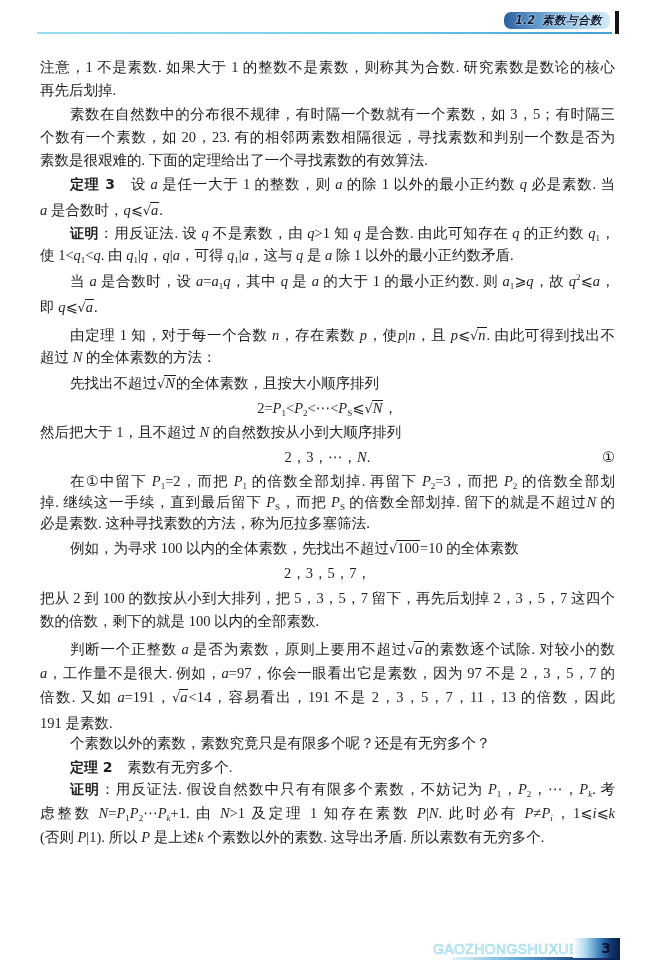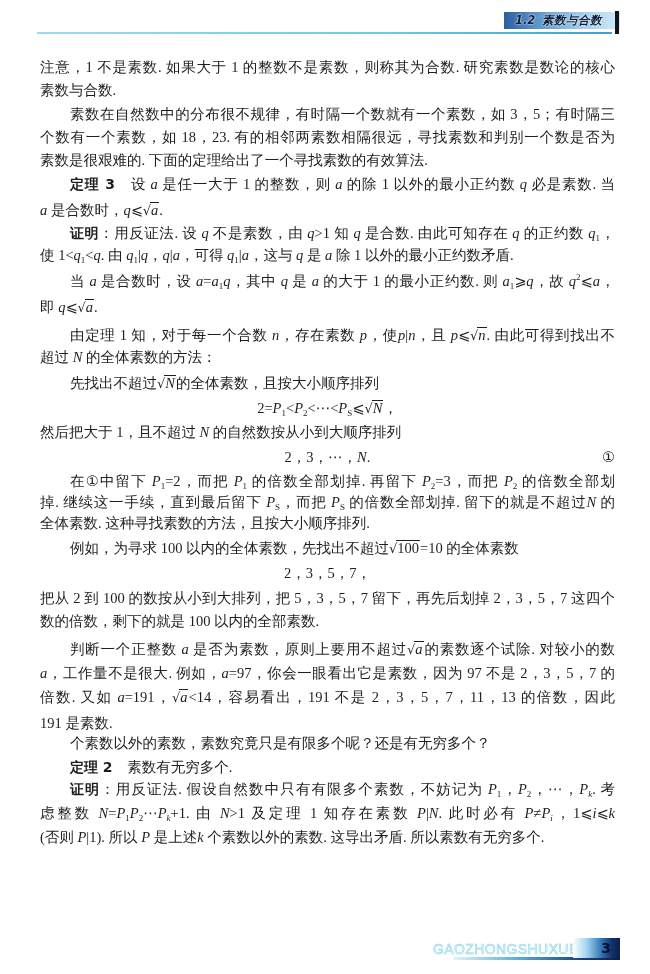--- a/index.html
+++ b/index.html
@@ -5,22 +5,23 @@
   html, body { margin: 0; padding: 0; }
   body {
     width: 650px; height: 974px; position: relative; overflow: hidden;
     background: #ffffff; color: #1e1e1e;
     font-family: "Liberation Serif", "DejaVu Serif", "DejaVu Sans", serif;
   }
   .page { position: absolute; left: 0; top: 0; width: 650px; height: 974px; }
 
   
   .hdr-badge {
-    position: absolute; left: 504px; top: 12px; width: 116px; height: 17px;
+    position: absolute; left: 504px; top: 12px; width: 106px; height: 17px;
     background: linear-gradient(90deg, #2c5f9f 0%, #5a94ca 28%, #98c8e8 62%, #d2ebf8 100%);
+    border-radius: 7px;
   }
   .hdr-text {
     position: absolute; top: 0; line-height: 17px; white-space: nowrap;
     font-family: "DejaVu Sans", "Liberation Sans", sans-serif;
     font-weight: bold; font-style: italic; font-size: 11.5px; color: #0c1d3b;
     text-shadow: 0 0 2px #ffffff, 0 0 1px #ffffff;
   }
   .hdr-num { left: 11px; }
   .hdr-title { left: 38px; letter-spacing: 0.5px; }
   .hdr-rule {
@@ -75,40 +76,40 @@
 
   <div class="hdr-badge">
     <span class="hdr-text hdr-num">1.2</span>
     <span class="hdr-text hdr-title">素数与合数</span>
   </div>
   <div class="hdr-bar"></div>
   <div class="hdr-rule"></div>
 
   <div>
     <div class="line j" style="top:56px">注意，1 不是素数. 如果大于 1 的整数不是素数，则称其为合数. 研究素数是数论的核心</div>
-    <div class="line l" style="top:79px">素数与合数.</div>
+    <div class="line l" style="top:79px">再先后划掉.</div>
     <div class="line j ind" style="top:103px">素数在自然数中的分布很不规律，有时隔一个数就有一个素数，如 3，5；有时隔三</div>
-    <div class="line j" style="top:126px">个数有一个素数，如 18，23. 有的相邻两素数相隔很远，寻找素数和判别一个数是否为</div>
+    <div class="line j" style="top:126px">个数有一个素数，如 20，23. 有的相邻两素数相隔很远，寻找素数和判别一个数是否为</div>
     <div class="line l" style="top:149px">素数是很艰难的. 下面的定理给出了一个寻找素数的有效算法.</div>
     <div class="line j ind" style="top:173px"><span class="seg-b">定理 3</span>　设 <span class="seg-i">a</span> 是任一大于 1 的整数，则 <span class="seg-i">a</span> 的除 1 以外的最小正约数 <span class="seg-i">q</span> 必是素数. 当</div>
     <div class="line l" style="top:199px"><span class="seg-i">a</span> 是合数时，<span class="seg-i">q</span>⩽<span class="seg-sqrt"><span class="rad-sign">√</span><span class="rad-body seg-i">a</span></span>.</div>
     <div class="line j ind" style="top:222px"><span class="seg-b">证明</span>：用反证法. 设 <span class="seg-i">q</span> 不是素数，由 <span class="seg-i">q</span>&gt;1 知 <span class="seg-i">q</span> 是合数. 由此可知存在 <span class="seg-i">q</span> 的正约数 <span class="seg-i">q</span><span class="seg-sub">1</span>，</div>
     <div class="line l" style="top:244px">使 1&lt;<span class="seg-i">q</span><span class="seg-sub">1</span>&lt;<span class="seg-i">q</span>. 由 <span class="seg-i">q</span><span class="seg-sub">1</span>|<span class="seg-i">q</span>，<span class="seg-i">q</span>|<span class="seg-i">a</span>，可得 <span class="seg-i">q</span><span class="seg-sub">1</span>|<span class="seg-i">a</span>，这与 <span class="seg-i">q</span> 是 <span class="seg-i">a</span> 除 1 以外的最小正约数矛盾.</div>
     <div class="line j ind" style="top:270px">当 <span class="seg-i">a</span> 是合数时，设 <span class="seg-i">a</span>=<span class="seg-i">a</span><span class="seg-sub">1</span><span class="seg-i">q</span>，其中 <span class="seg-i">q</span> 是 <span class="seg-i">a</span> 的大于 1 的最小正约数. 则 <span class="seg-i">a</span><span class="seg-sub">1</span>⩾<span class="seg-i">q</span>，故 <span class="seg-i">q</span><span class="seg-sup">2</span>⩽<span class="seg-i">a</span>，</div>
     <div class="line l" style="top:296px">即 <span class="seg-i">q</span>⩽<span class="seg-sqrt"><span class="rad-sign">√</span><span class="rad-body seg-i">a</span></span>.</div>
     <div class="line j ind" style="top:324px">由定理 1 知，对于每一个合数 <span class="seg-i">n</span>，存在素数 <span class="seg-i">p</span>，使<span class="seg-i">p</span>|<span class="seg-i">n</span>，且 <span class="seg-i">p</span>⩽<span class="seg-sqrt"><span class="rad-sign">√</span><span class="rad-body seg-i">n</span></span>. 由此可得到找出不</div>
     <div class="line l" style="top:346px">超过 <span class="seg-i">N</span> 的全体素数的方法：</div>
     <div class="line l ind" style="top:372px">先找出不超过<span class="seg-sqrt"><span class="rad-sign">√</span><span class="rad-body seg-i">N</span></span>的全体素数，且按大小顺序排列</div>
     <div class="line c" style="top:397px">2=<span class="seg-i">P</span><span class="seg-sub">1</span>&lt;<span class="seg-i">P</span><span class="seg-sub">2</span>&lt;⋯&lt;<span class="seg-i">P</span><span class="seg-sub">S</span>⩽<span class="seg-sqrt"><span class="rad-sign">√</span><span class="rad-body seg-i">N</span></span>，</div>
     <div class="line l" style="top:421px">然后把大于 1，且不超过 <span class="seg-i">N</span> 的自然数按从小到大顺序排列</div>
     <div class="line c" style="top:446px">2，3，⋯，<span class="seg-i">N</span>.</div>
     <div class="eq-label" style="top:446px">①</div>
     <div class="line j ind" style="top:470px">在①中留下 <span class="seg-i">P</span><span class="seg-sub">1</span>=2，而把 <span class="seg-i">P</span><span class="seg-sub">1</span> 的倍数全部划掉. 再留下 <span class="seg-i">P</span><span class="seg-sub">2</span>=3，而把 <span class="seg-i">P</span><span class="seg-sub">2</span> 的倍数全部划</div>
     <div class="line j" style="top:491px">掉. 继续这一手续，直到最后留下 <span class="seg-i">P</span><span class="seg-sub">S</span>，而把 <span class="seg-i">P</span><span class="seg-sub">S</span> 的倍数全部划掉. 留下的就是不超过<span class="seg-i">N</span> 的</div>
-    <div class="line l" style="top:512px">全体素数. 这种寻找素数的方法，且按大小顺序排列.</div>
+    <div class="line l" style="top:512px">必是素数. 这种寻找素数的方法，称为厄拉多塞筛法.</div>
     <div class="line l ind" style="top:537px">例如，为寻求 100 以内的全体素数，先找出不超过<span class="seg-sqrt"><span class="rad-sign">√</span><span class="rad-body">100</span></span>=10 的全体素数</div>
     <div class="line c" style="top:562px">2，3，5，7，</div>
     <div class="line j" style="top:587px">把从 2 到 100 的数按从小到大排列，把 5，3，5，7 留下，再先后划掉 2，3，5，7 这四个</div>
     <div class="line l" style="top:610px">数的倍数，剩下的就是 100 以内的全部素数.</div>
     <div class="line j ind" style="top:638px">判断一个正整数 <span class="seg-i">a</span> 是否为素数，原则上要用不超过<span class="seg-sqrt"><span class="rad-sign">√</span><span class="rad-body seg-i">a</span></span>的素数逐个试除. 对较小的数</div>
     <div class="line j" style="top:662px"><span class="seg-i">a</span>，工作量不是很大. 例如，<span class="seg-i">a</span>=97，你会一眼看出它是素数，因为 97 不是 2，3，5，7 的</div>
     <div class="line j" style="top:686px">倍数. 又如 <span class="seg-i">a</span>=191，<span class="seg-sqrt"><span class="rad-sign">√</span><span class="rad-body seg-i">a</span></span>&lt;14，容易看出，191 不是 2，3，5，7，11，13 的倍数，因此</div>
     <div class="line l" style="top:712px">191 是素数.</div>
     <div class="line l ind" style="top:732px">个素数以外的素数，素数究竟只是有限多个呢？还是有无穷多个？</div>
     <div class="line l ind" style="top:756px"><span class="seg-b">定理 2</span>　素数有无穷多个.</div>

